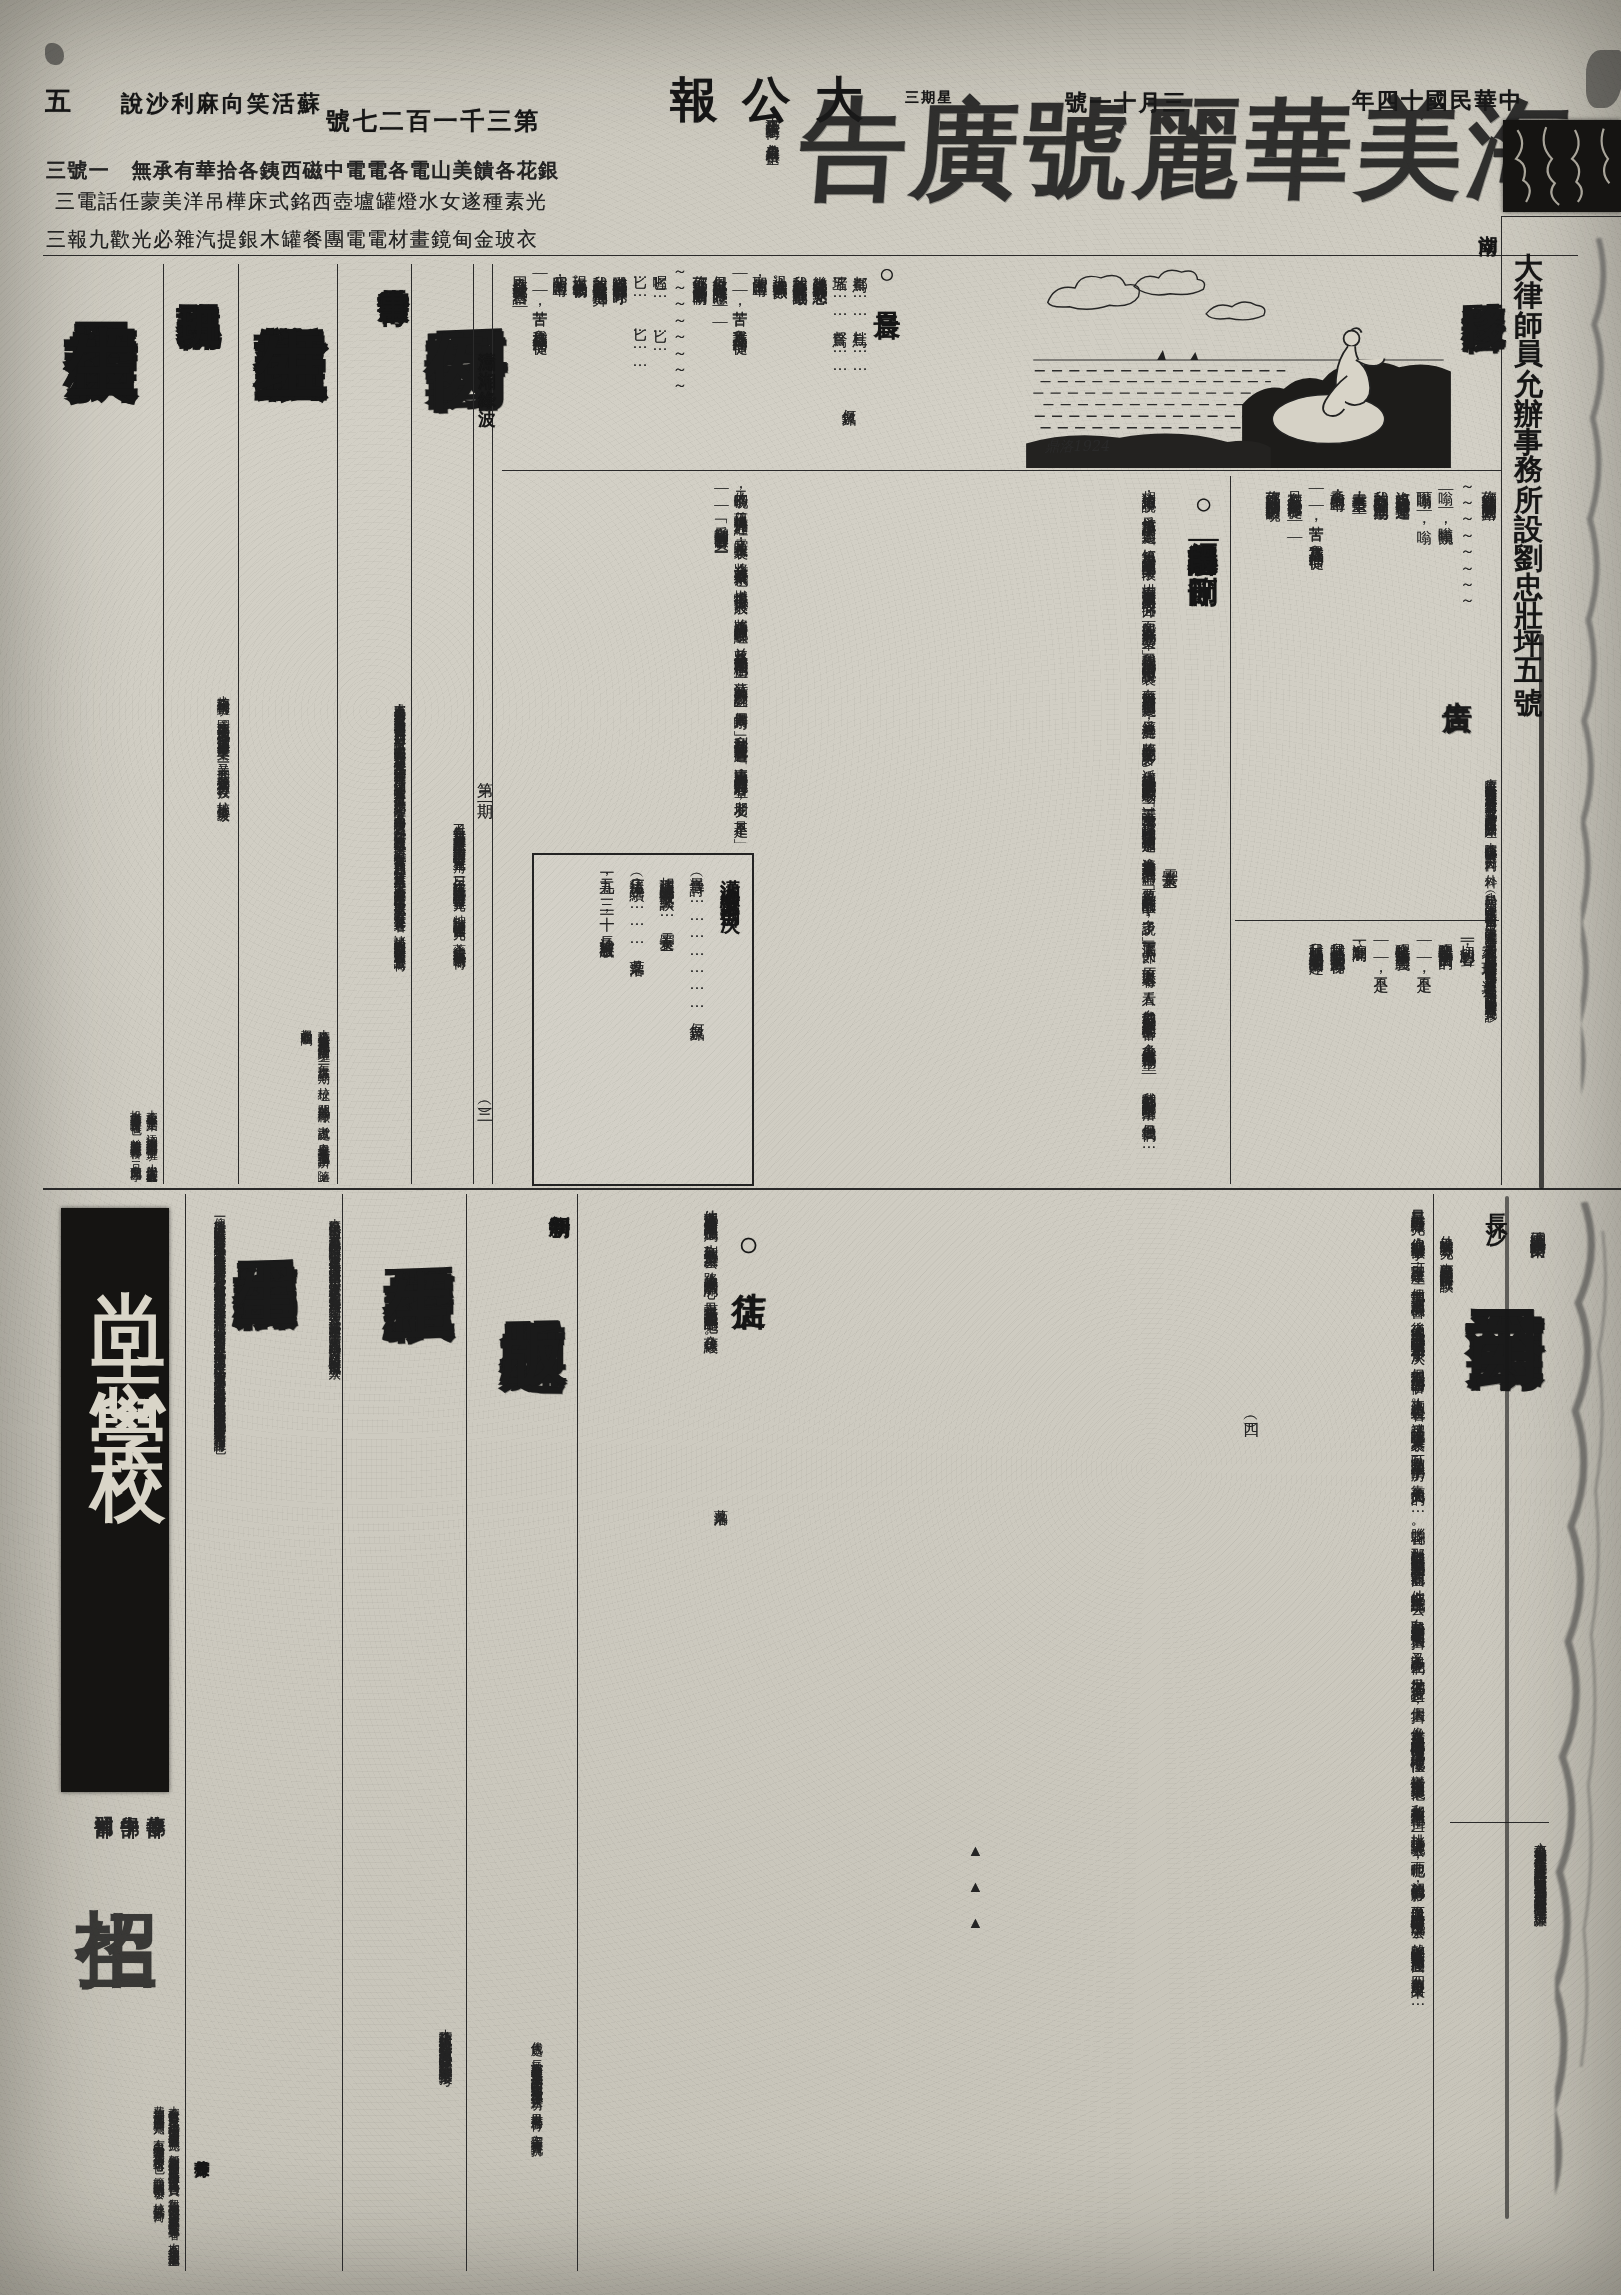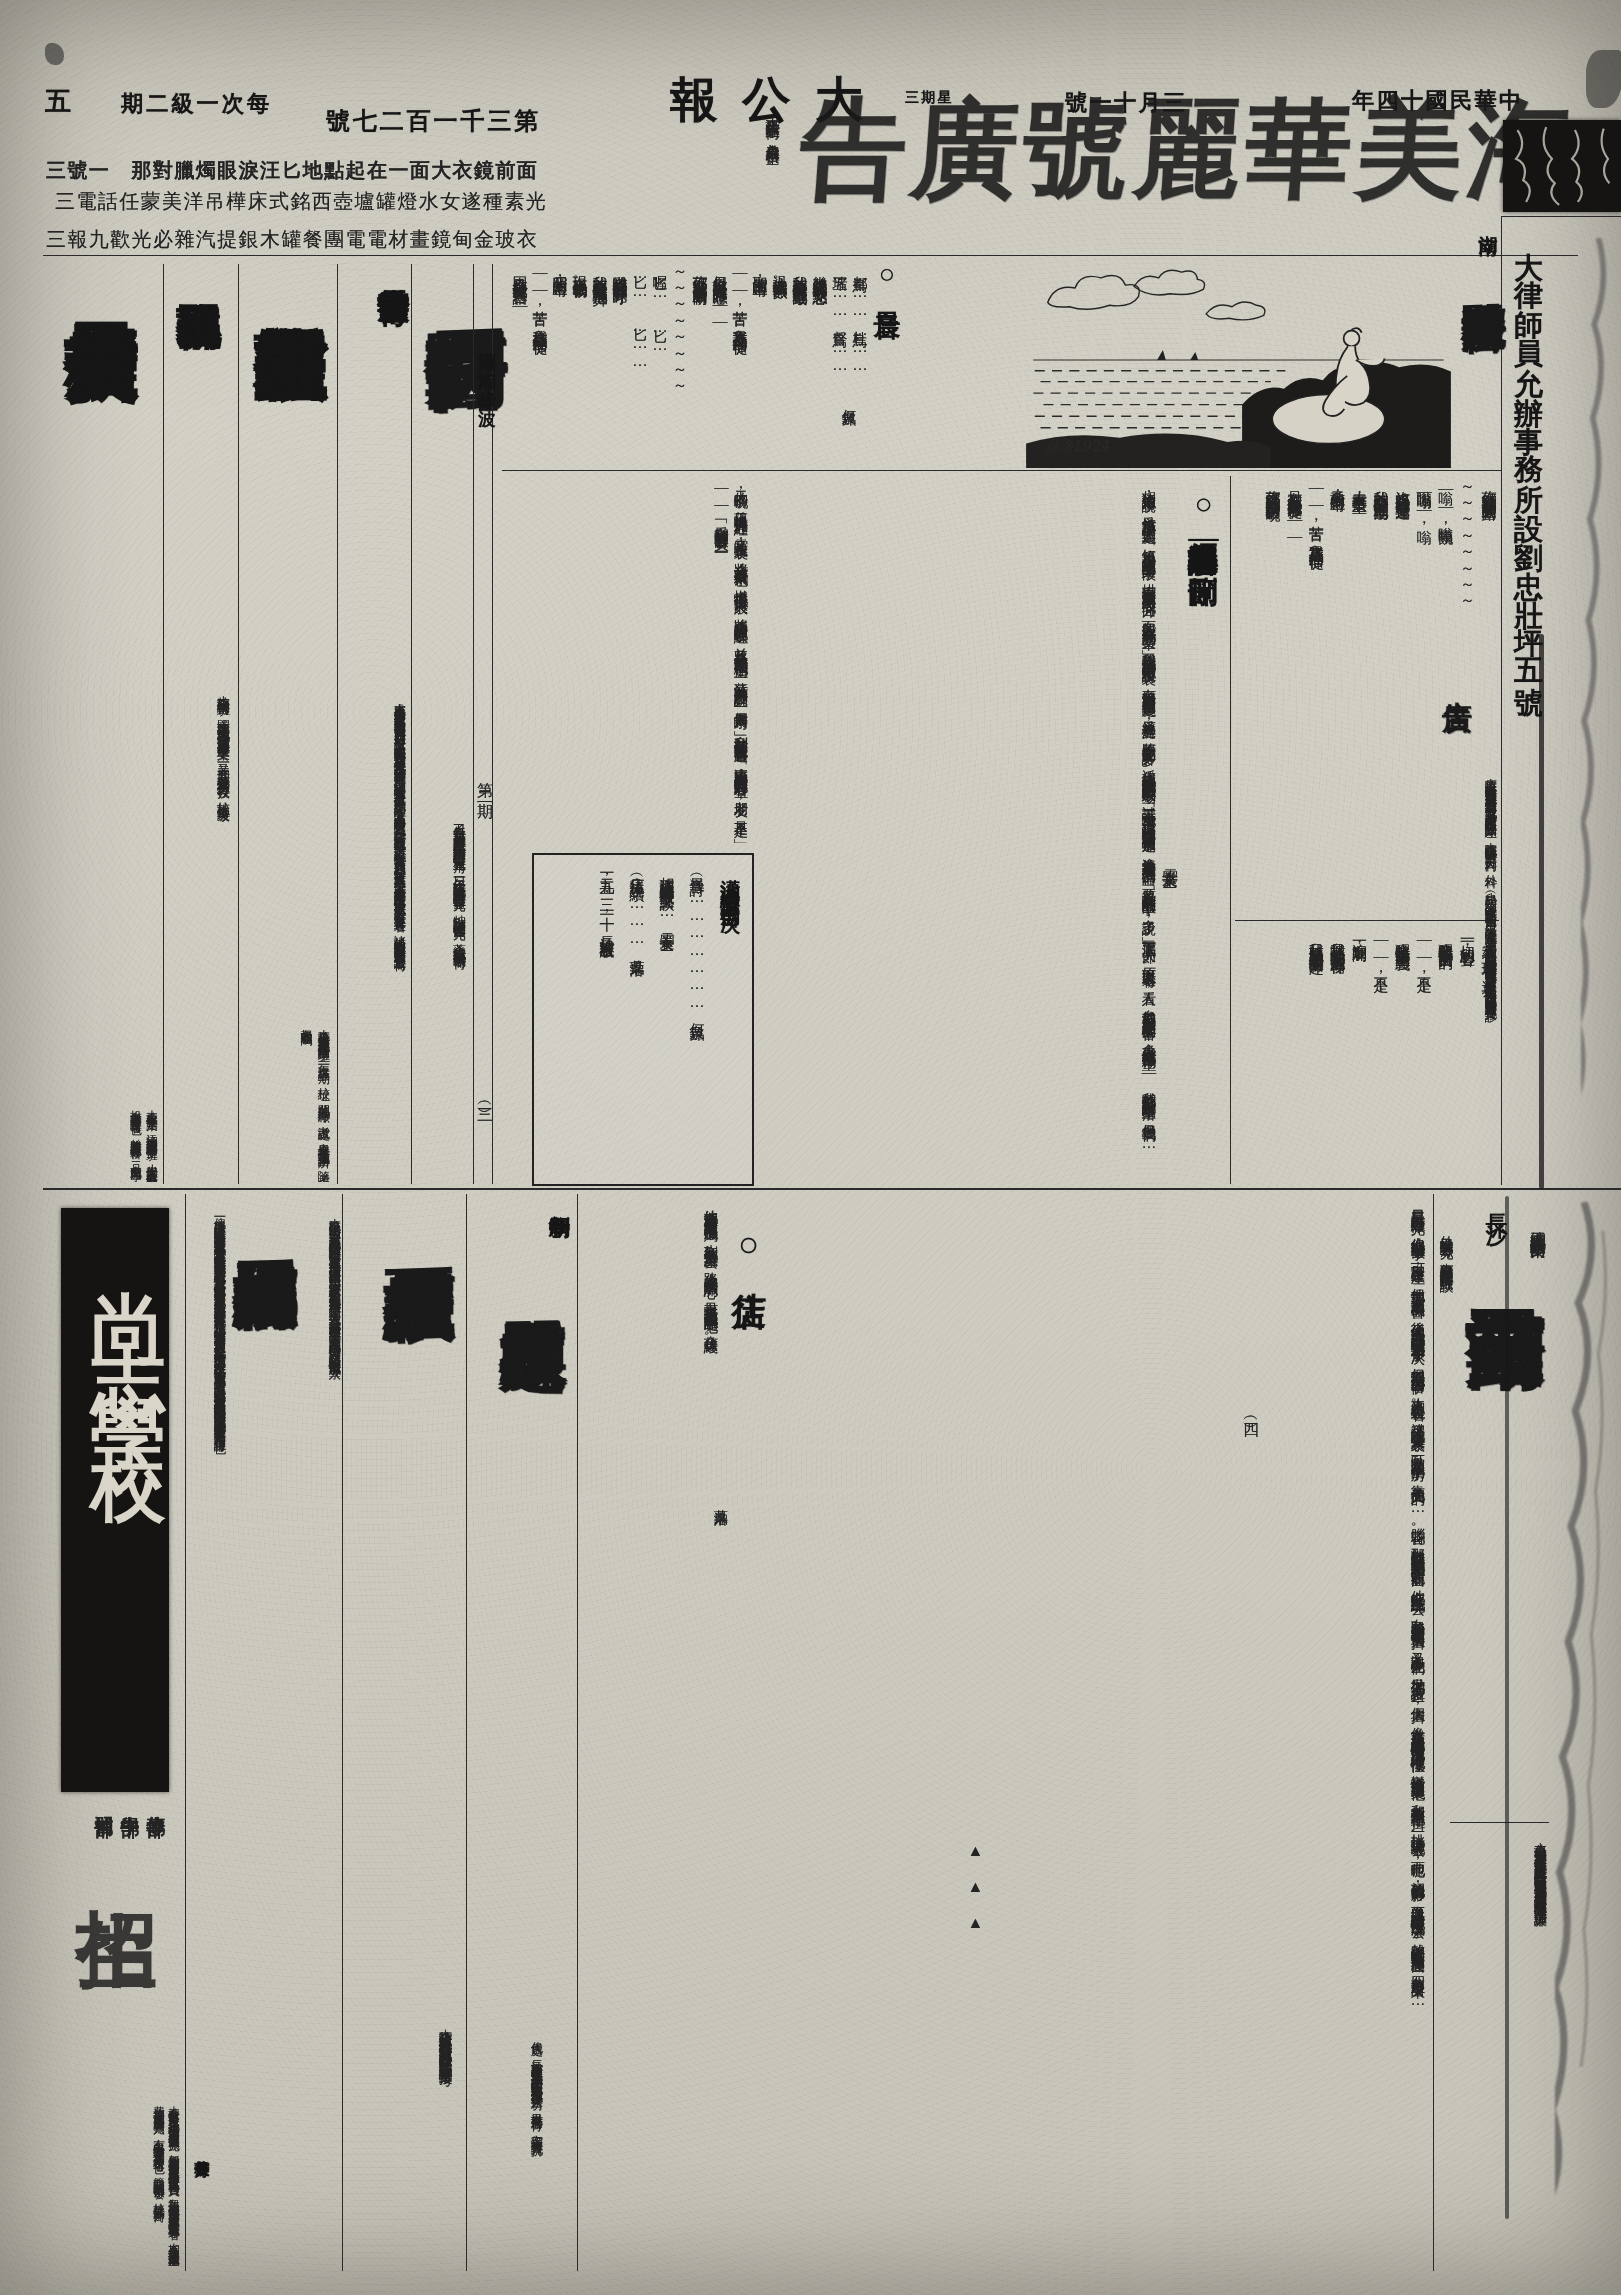--- a/index.html
+++ b/index.html
@@ -28,29 +28,29 @@
   .blackbox{background:#151412;color:#d9d5c8;box-shadow:0 0 4.3px rgba(0,0,0,.6);}
   .faded{filter:blur(0.8px);opacity:.55;}
   .artifact{pointer-events:none;}
 </style>
 </head>
 <body>
 
 <div id="page">
 
   <div class="abs hl" style="left:45px;top:84px;font-size:26px;">五</div>
-  <div class="abs hl flip" style="left:121px;top:89px;font-size:22.3px;letter-spacing:2.9px;">每次一級二期</div>
+  <div class="abs hl flip" style="left:121px;top:89px;font-size:22.3px;letter-spacing:2.9px;">蘇活笑向麻利沙說</div>
   <div class="abs hl flip" style="left:326px;top:105px;font-size:24px;letter-spacing:2.9px;">第三千一百二七號</div>
   <div class="abs hl flip" style="left:670px;top:68px;font-size:48px;letter-spacing:24.5px;">大公報</div>
   <div class="abs hl flip" style="left:905px;top:89px;font-size:14px;letter-spacing:2.2px;">星期三</div>
   <div class="abs hl flip" style="left:1065px;top:88px;font-size:22.3px;letter-spacing:2.2px;">三月十一號</div>
   <div class="abs hl flip" style="left:1352px;top:86px;font-size:22.3px;letter-spacing:2.2px;">中華民國十四年</div>
 
   <div class="abs cal flip" style="left:800px;top:78px;font-size:107px;letter-spacing:4.3px;transform:skewX(-4deg);opacity:.88;">上海美華麗號廣告</div>
-  <div class="abs body-t" style="left:46px;top:157px;width:721px;font-size:20px;font-weight:bold;white-space:nowrap;overflow:hidden;">三號一　那對臘燭眼淚汪匕地點起在一面大衣鏡前面</div>
+  <div class="abs body-t" style="left:46px;top:157px;width:721px;font-size:20px;font-weight:bold;white-space:nowrap;overflow:hidden;">三號一　無承有華拾各銕西磁中電電各電山美饋各花銀</div>
   <div class="abs body-t" style="left:55px;top:188px;width:712px;font-size:20px;font-weight:normal;white-space:nowrap;overflow:hidden;">三電話任蒙美洋吊樺床式銘西壺壚罐燈水女遂種素光</div>
   <div class="abs body-t" style="left:46px;top:226px;width:721px;font-size:20px;font-weight:normal;white-space:nowrap;overflow:hidden;">三報九歡光必雜汽提銀木罐餐團電電材畫鏡甸金玻衣</div>
   <div class="abs v body-t" style="left:761px;top:105px;height:144px;font-size:14.4px;line-height:21.6px;">本店設長沙藥王街　美金具用料俱全</div>
   <div class="abs rule-h artifact" style="left:43px;top:255px;width:1535px;"></div>
 
   <div class="abs v hl" style="left:55px;top:264px;height:843px;font-size:75px;line-height:94px;">日新女子美術學校招生</div>
   <div class="abs v body-t" style="left:43px;top:1101px;width:117px;height:81px;font-size:11.5px;line-height:16px;">本校本學春季始業　添招繪畫班刺繡科學生一班　小學部各班名有缺額可補招　投考者隨帶証件報名可也　並附設圖畫專修科　二月十九日開學　二十三日</div>
   <div class="abs rule-v artifact" style="left:163px;top:264px;height:920px;"></div>
 
   <div class="abs v hl" style="left:173px;top:268px;height:411px;font-size:45px;line-height:52px;">乳道小學招補習班</div>

